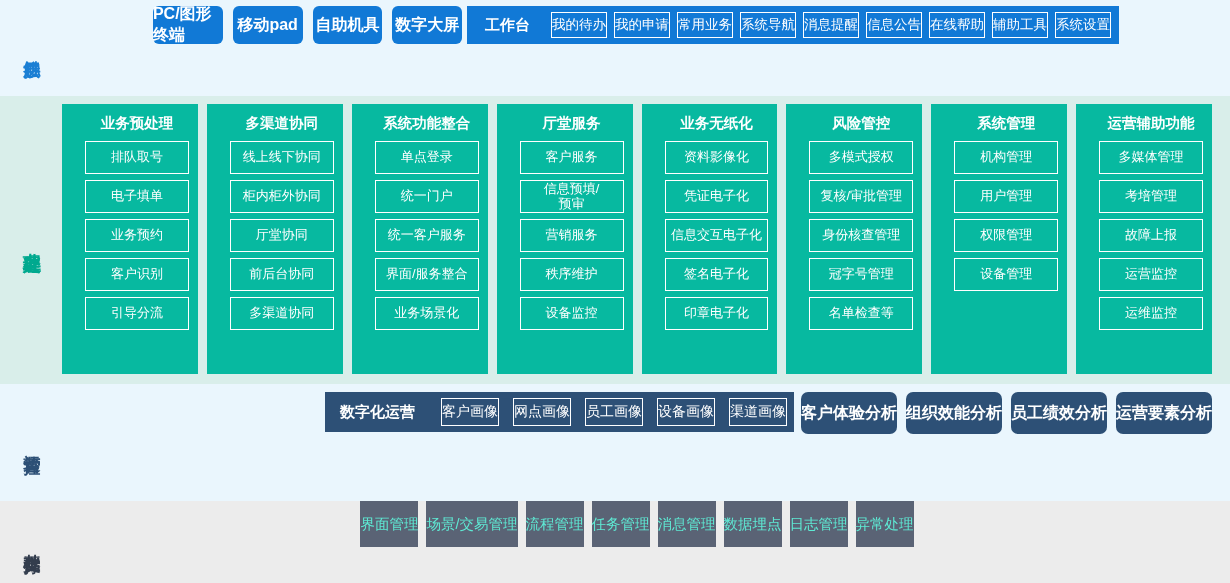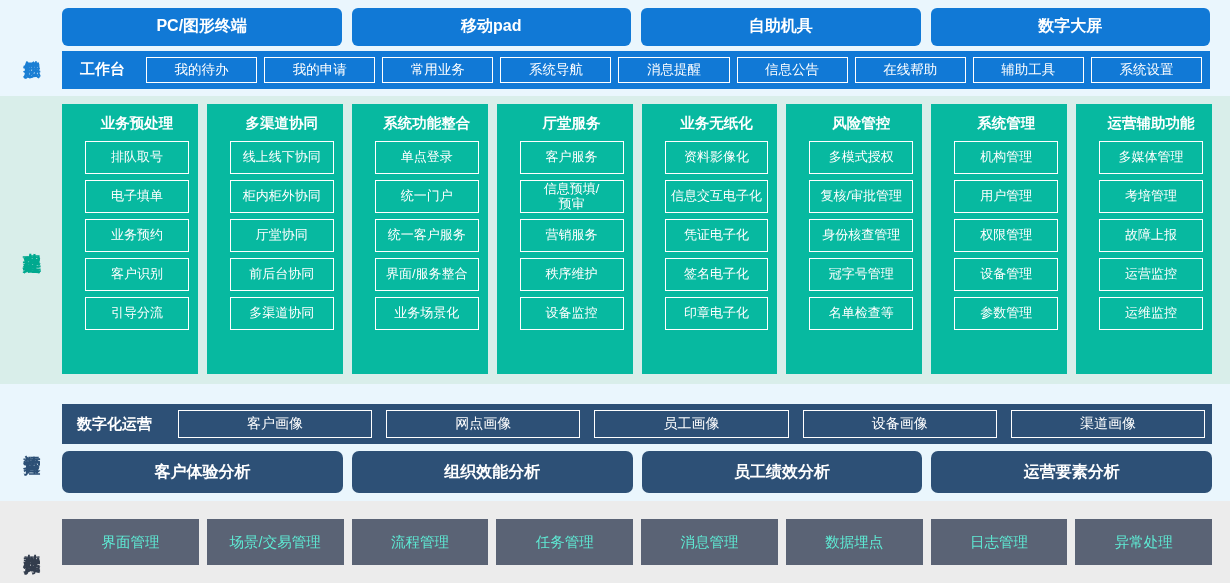--- a/index.html
+++ b/index.html
@@ -40,21 +40,21 @@
     letter-spacing: 1px;
     writing-mode: vertical-rl;
     text-orientation: upright;
     line-height: 1.22;
     box-sizing: border-box;
   }
   .band-body {
     flex: 1;
     box-sizing: border-box;
     display: flex;
-    flex-direction: column;
+    flex-direction: row;
   }
 
   
   .contact-band { background: #eaf6fd; height: 96px; }
   .contact-band .band-label { color: #1b7fd4; }
   .contact-band .band-body {
     padding: 6px 20px 6px 0;
     justify-content: center;
     gap: 5px;
   }
@@ -276,42 +276,41 @@
         <div class="biz-item">信息预填/
 预审</div>
         <div class="biz-item">营销服务</div>
         <div class="biz-item">秩序维护</div>
         <div class="biz-item">设备监控</div>
       </div>
 
       <div class="biz-col">
         <div class="biz-col-title">业务无纸化</div>
         <div class="biz-item">资料影像化</div>
+        <div class="biz-item">凭证电子化</div>
         <div class="biz-item">信息交互电子化</div>
-        <div class="biz-item">凭证电子化</div>
         <div class="biz-item">签名电子化</div>
         <div class="biz-item">印章电子化</div>
       </div>
 
       <div class="biz-col">
         <div class="biz-col-title">风险管控</div>
         <div class="biz-item">多模式授权</div>
         <div class="biz-item">复核/审批管理</div>
         <div class="biz-item">身份核查管理</div>
         <div class="biz-item">冠字号管理</div>
         <div class="biz-item">名单检查等</div>
       </div>
 
       <div class="biz-col">
         <div class="biz-col-title">系统管理</div>
         <div class="biz-item">机构管理</div>
         <div class="biz-item">用户管理</div>
         <div class="biz-item">权限管理</div>
         <div class="biz-item">设备管理</div>
-        <div class="biz-item">参数管理</div>
       </div>
 
       <div class="biz-col">
         <div class="biz-col-title">运营辅助功能</div>
         <div class="biz-item">多媒体管理</div>
         <div class="biz-item">考培管理</div>
         <div class="biz-item">故障上报</div>
         <div class="biz-item">运营监控</div>
         <div class="biz-item">运维监控</div>
       </div>

